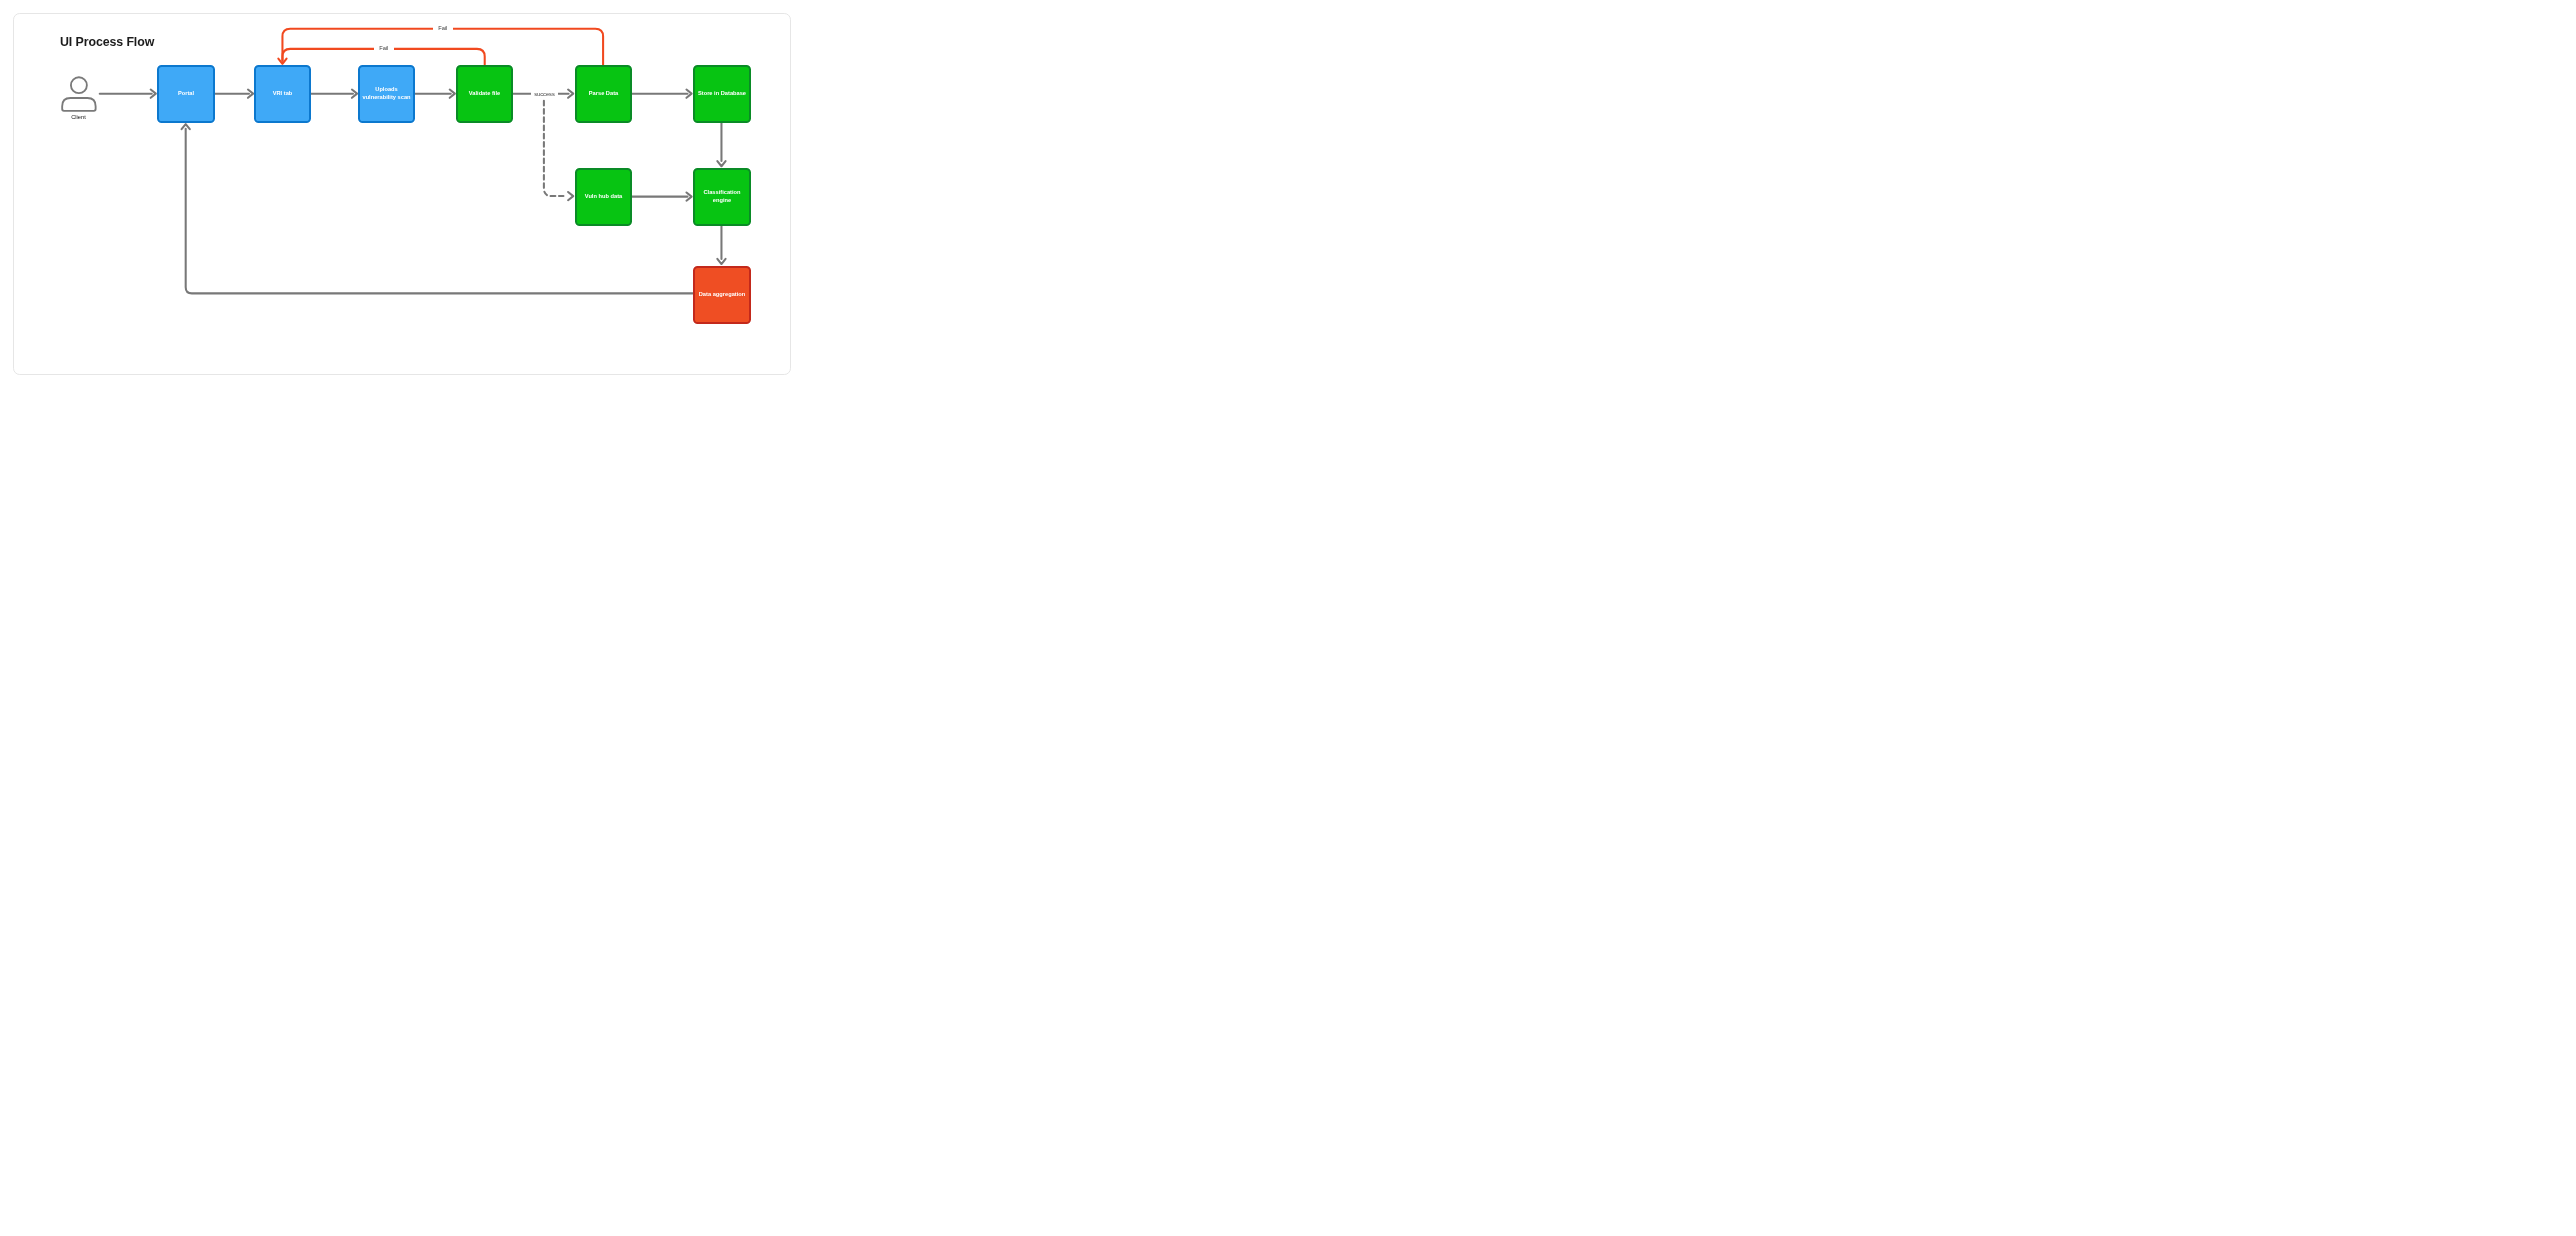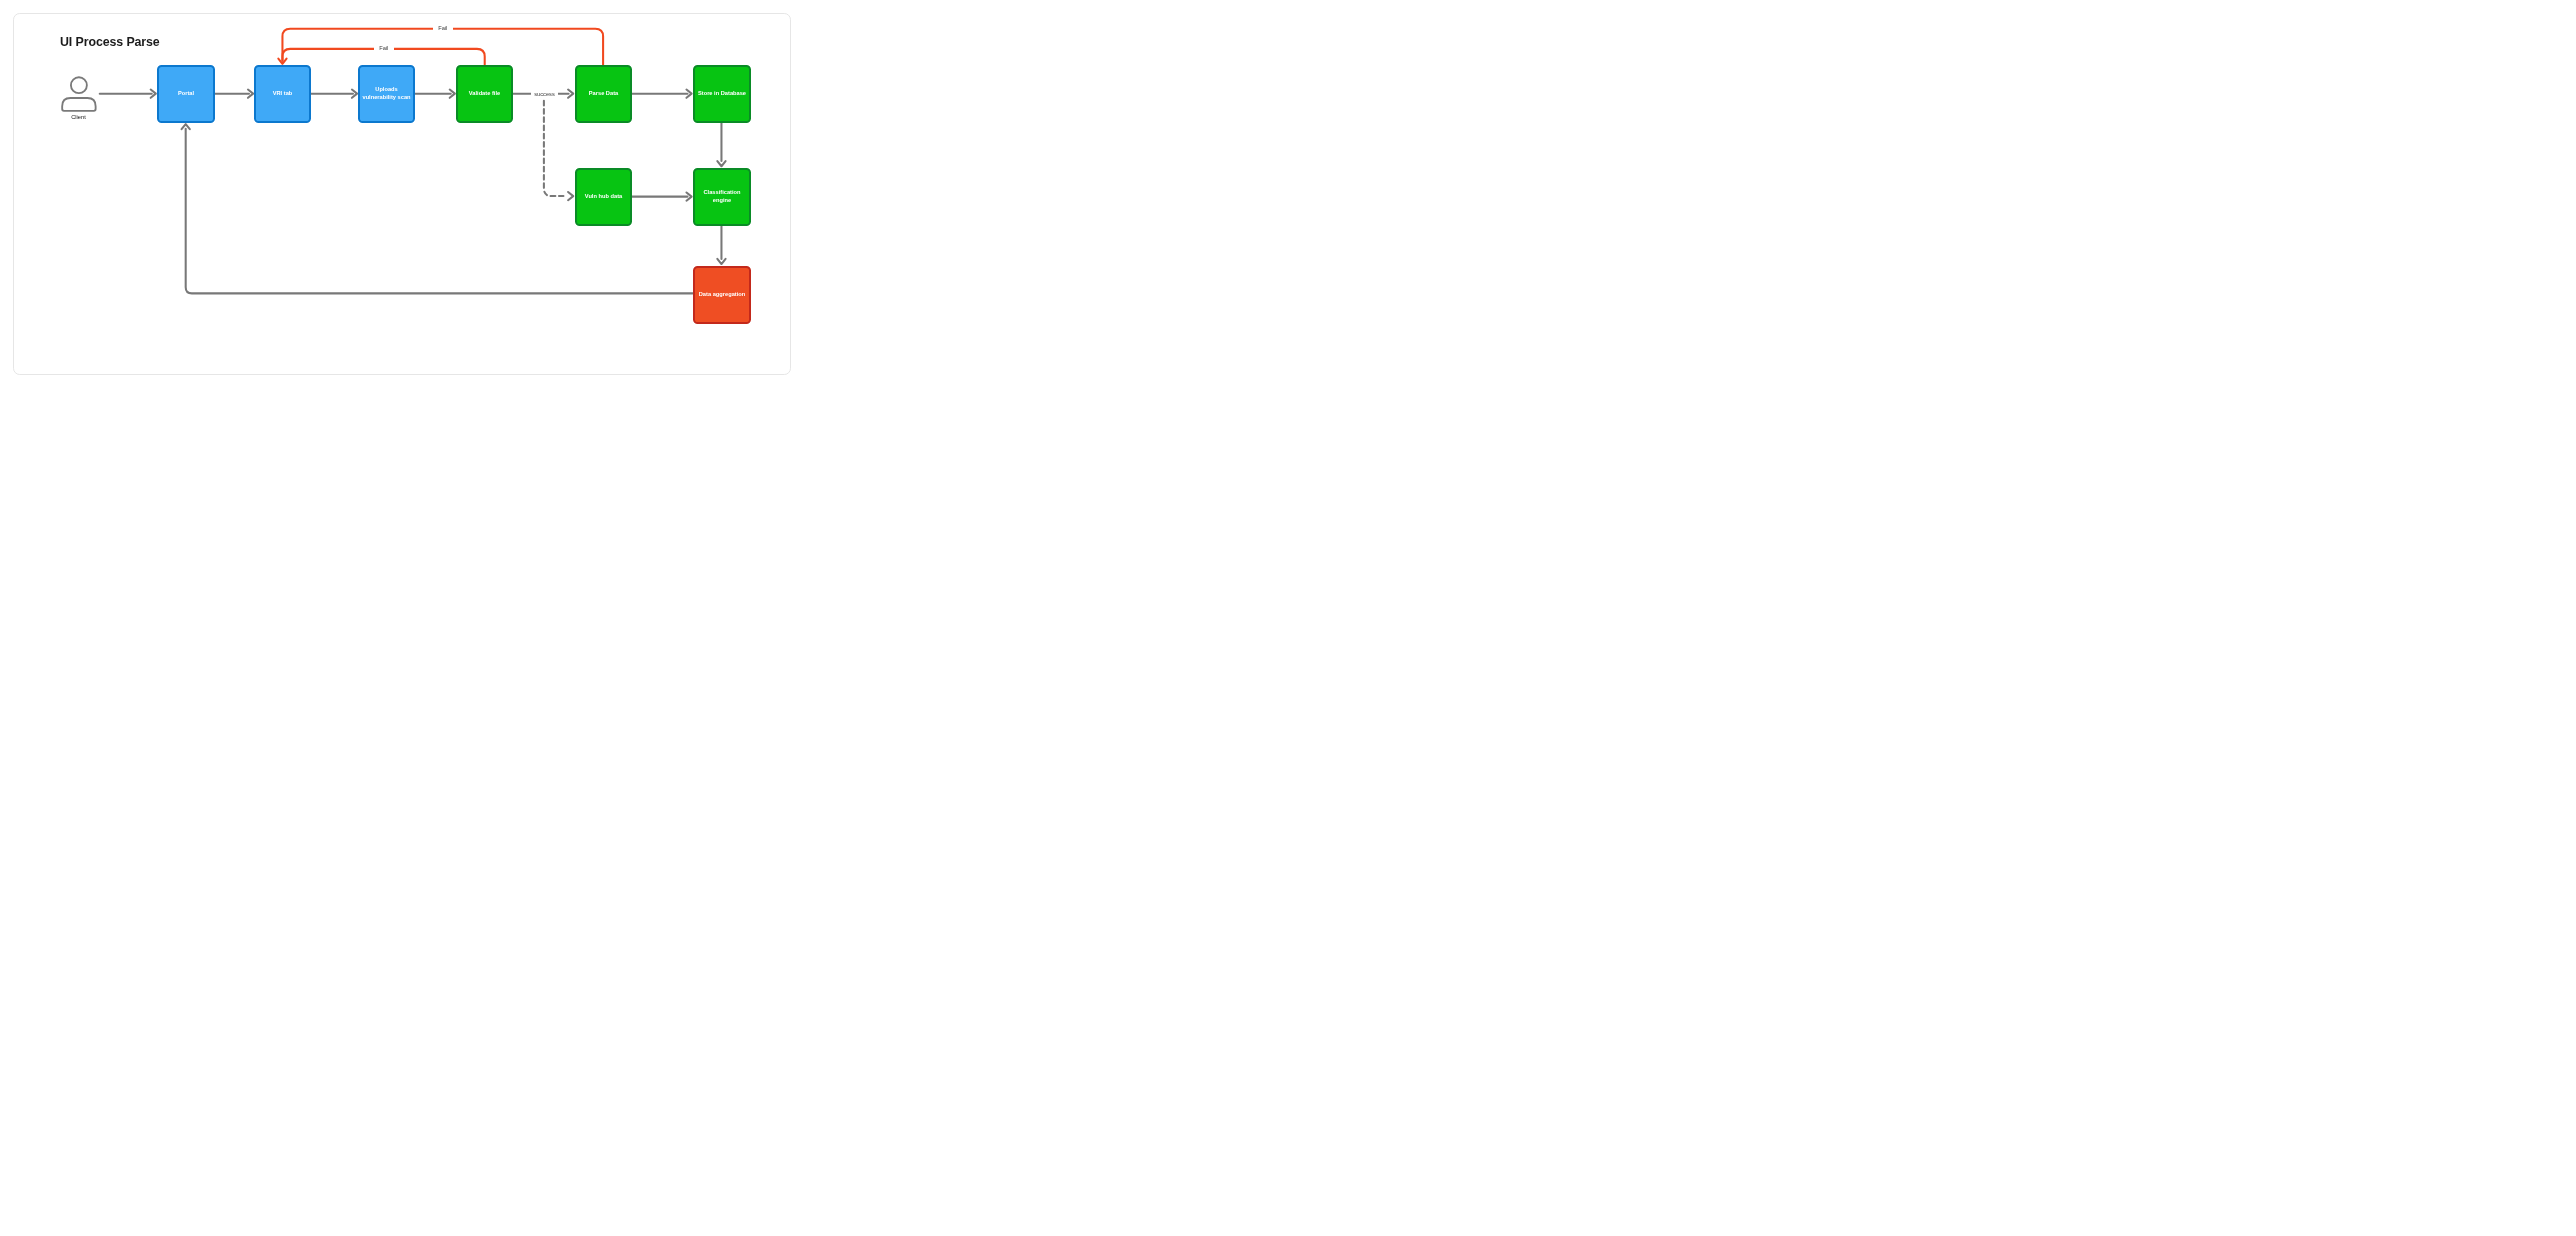--- a/index.html
+++ b/index.html
@@ -138,21 +138,21 @@
         <path d="M 352,251 L 360,241 L 368,251"></path>
       </g>
     </g>
 
     <g stroke="#7a7a7a" stroke-width="3.6" stroke-linecap="round" stroke-linejoin="round">
       <circle cx="152.5" cy="165.5" r="15.5"></circle>
       <path d="M 120,212 V 206.5 Q 120,190.5 136,190.5 H 169 Q 185,190.5 185,206.5 V 212 Q 185,215.3 181.5,215.3 H 123.5 Q 120,215.3 120,212 Z"></path>
     </g>
   </svg>
 
-  <div class="diagram-title">UI Process Parse</div>
+  <div class="diagram-title">UI Process Flow</div>
 
   <div class="actor-label">Client</div>
 
   <div class="node blue" style="left:157px; top:65px; width:58px; height:58px;">Portal</div>
 
   <div class="node blue" style="left:254px; top:65px; width:57px; height:58px;">VRI tab</div>
 
   <div class="node blue" style="left:358px; top:65px; width:57px; height:58px;">Uploads vulnerability scan</div>
 
   <div class="node green" style="left:456px; top:65px; width:57px; height:58px;">Validate file</div>

